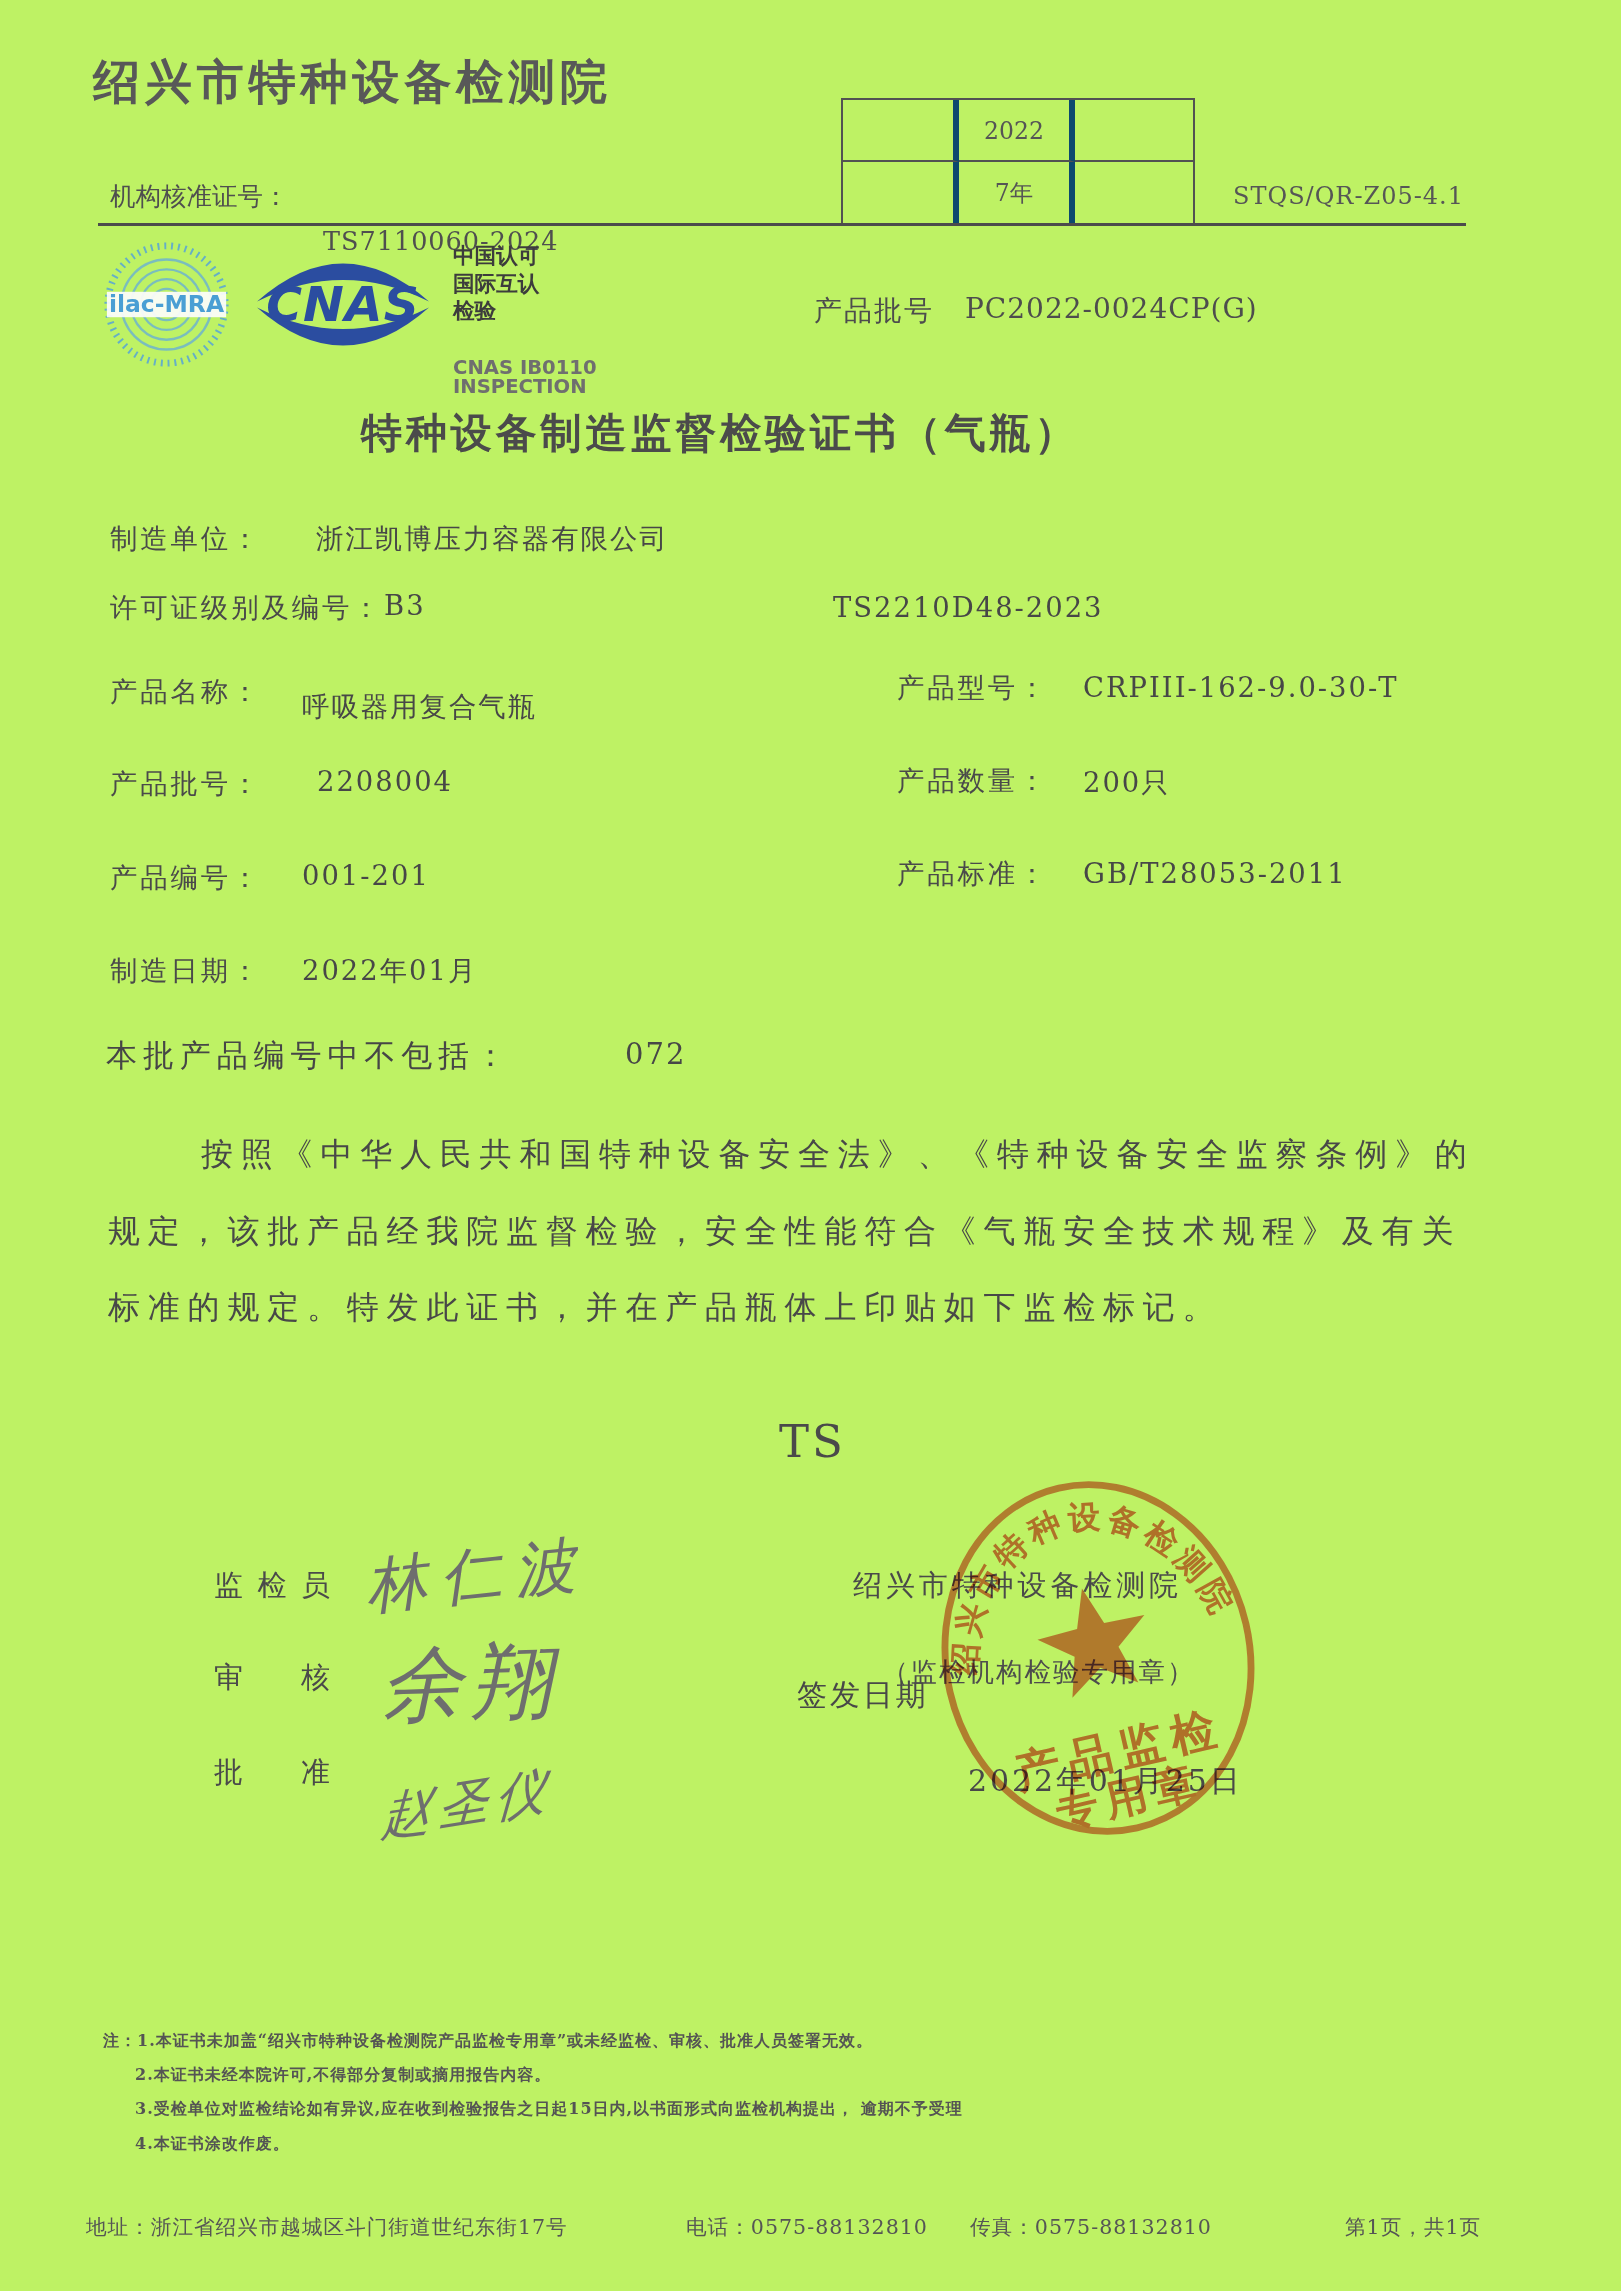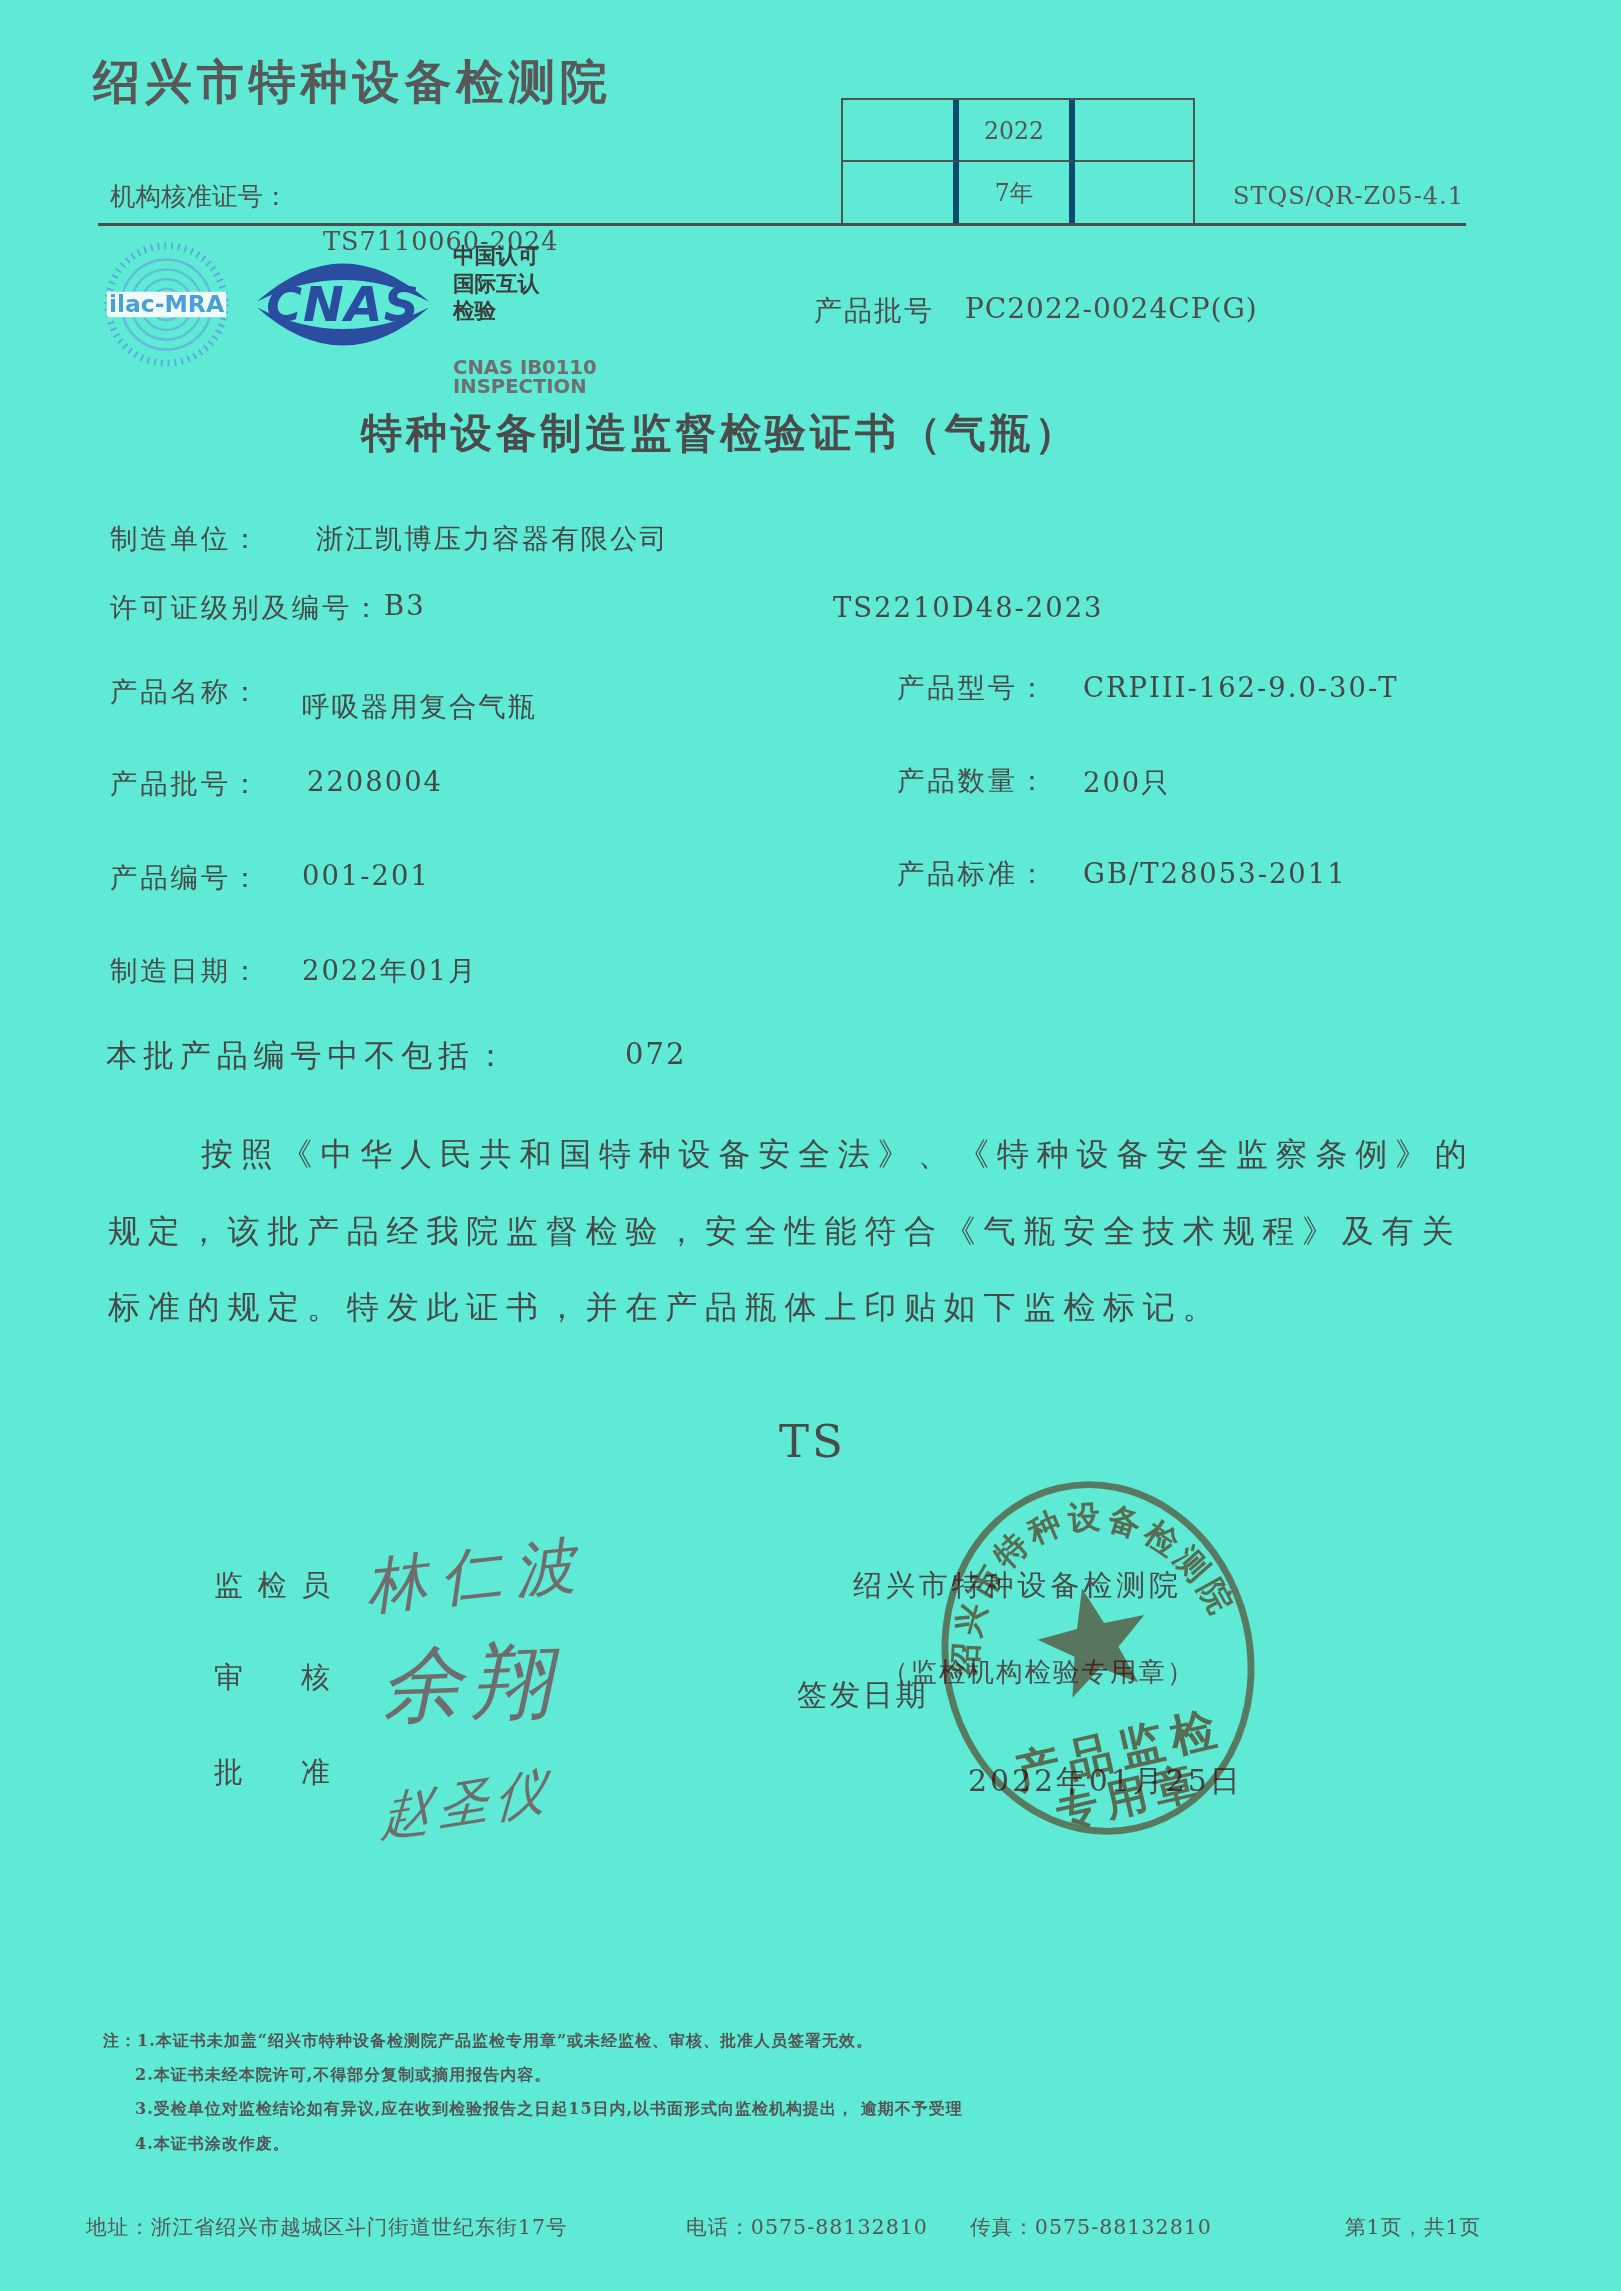--- a/index.html
+++ b/index.html
@@ -1,16 +1,16 @@
 <!DOCTYPE html>
 <html><head>
 <meta charset="utf-8">
 <style>
   html,body{margin:0;padding:0;background:#ffffff;}
-  .page{position:relative;width:1621px;height:2292px;background:#5eead4;overflow:hidden;
+  .page{position:relative;width:1621px;height:2292px;background:#bef264;overflow:hidden;
         font-family:"DejaVu Serif","Liberation Serif",serif;}
   .abs{position:absolute;}
   .t{color:#4e4e4e;white-space:nowrap;}
   .org-title{font-size:47px;letter-spacing:4.9px;font-weight:600;color:#585858;}
   .small-line{font-size:25.5px;color:#4f4f4f;}
   .doc-code{font-size:24px;color:#565656;letter-spacing:1px;}
   .hr{background:#4c4c4c;height:2.9px;}
   .year-table{display:grid;grid-template-columns:116px 116px 118px;grid-auto-rows:62px;
               border:2px solid #525252;}
   .year-table .cell{border-right:6px solid #0c4a6e;border-bottom:2px solid #525252;
@@ -90,21 +90,21 @@
   <div class="abs t fld" style="left:110px;top:590px;">许可证级别及编号：</div>
   <div class="abs t fldv" style="left:384px;top:590px;">B3</div>
   <div class="abs t fldv" style="left:833px;top:592px;">TS2210D48-2023</div>
 
   <div class="abs t fld" style="left:110px;top:674px;">产品名称：</div>
   <div class="abs t fldv" style="left:302px;top:674px;margin-top:15px;">呼吸器用复合气瓶</div>
   <div class="abs t fld" style="left:897px;top:670px;">产品型号：</div>
   <div class="abs t fldv" style="left:1083px;top:672px;">CRPIII-162-9.0-30-T</div>
 
   <div class="abs t fld" style="left:110px;top:766px;">产品批号：</div>
-  <div class="abs t fldv" style="left:307px;top:766px;">2208004</div>
+  <div class="abs t fldv" style="left:317px;top:766px;">2208004</div>
   <div class="abs t fld" style="left:897px;top:763px;">产品数量：</div>
   <div class="abs t fldv" style="left:1083px;top:765px;">200只</div>
 
   <div class="abs t fld" style="left:110px;top:860px;">产品编号：</div>
   <div class="abs t fldv" style="left:302px;top:860px;">001-201</div>
   <div class="abs t fld" style="left:897px;top:856px;">产品标准：</div>
   <div class="abs t fldv" style="left:1083px;top:858px;">GB/T28053-2011</div>
 
   <div class="abs t fld" style="left:110px;top:953px;">制造日期：</div>
   <div class="abs t fldv" style="left:302px;top:953px;">2022年01月</div>

